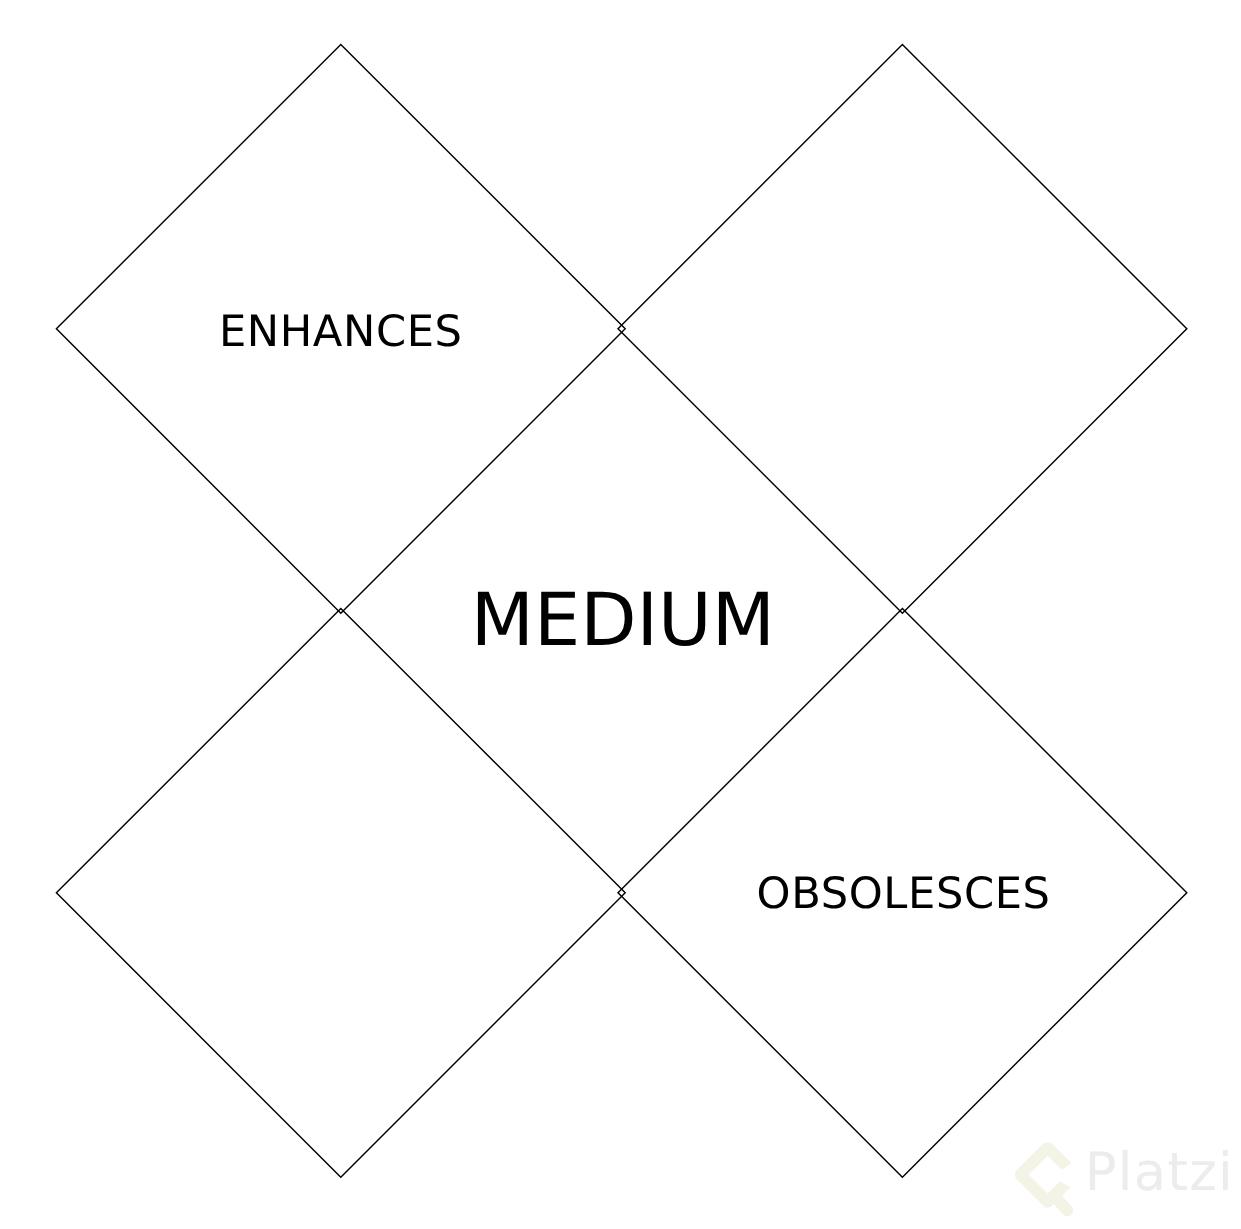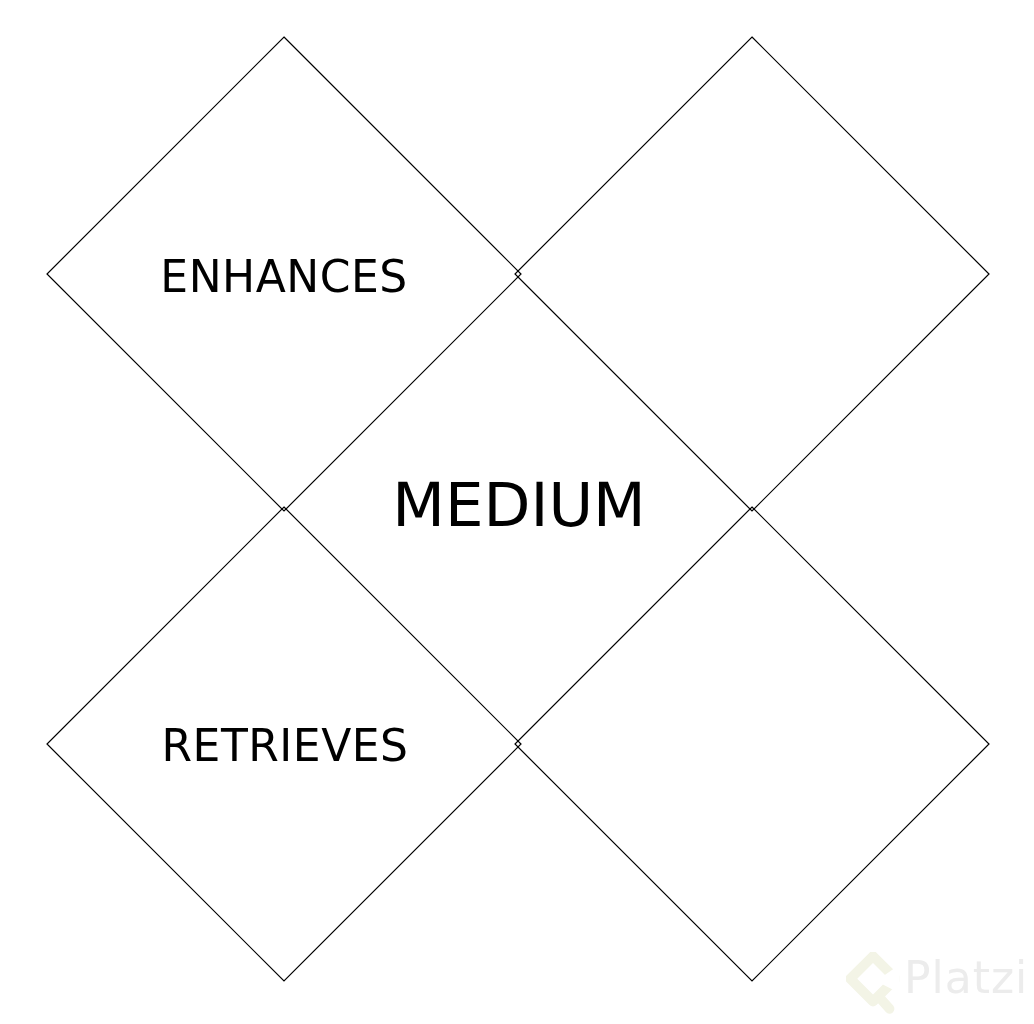--- a/index.html
+++ b/index.html
@@ -29,21 +29,21 @@
   }
   .label {
     position: absolute;
     transform: translate(-50%, -50%);
     color: #000000;
     white-space: nowrap;
     line-height: 1;
     letter-spacing: 0.5px;
   }
   .label.quad {
-    font-size: 44px;
+    font-size: 36px;
   }
   .label.center {
     font-size: 61px;
     letter-spacing: 0px;
   }
   .watermark {
     position: absolute;
     left: 846px;
     top: 952px;
     display: flex;
@@ -72,24 +72,24 @@
   <svg class="lines" viewBox="0 0 1034 1024" aria-hidden="true">
     <polygon points="284,37 521,274 284,511 47,274" stroke="#000000"></polygon>
     <polygon points="752,37 989,274 752,511 515,274" stroke="#000000"></polygon>
     <polygon points="284,507 521,744 284,981 47,744" stroke="#000000"></polygon>
     <polygon points="752,507 989,744 752,981 515,744" stroke="#000000"></polygon>
   </svg>
 
   <div class="label quad" style="left:284px; top:277px;">ENHANCES</div>
 
 
-  <div class="label quad" style="left:285px; top:746px;">RETRIEVES</div>
 
+  <div class="label quad" style="left:753px; top:746px;">OBSOLESCES</div>
 
-  <div class="label center" style="left:519px; top:504px;">MEDIUM</div>
+  <div class="label center" style="left:519px; top:517px;">MEDIUM</div>
 
   <div class="watermark">
     <svg class="logo" viewBox="0 0 52 62" aria-hidden="true">
 
       <path d="M26 4 L48 26 L26 48 L4 26 Z" fill="none" stroke-width="9.5" stroke-linejoin="round" stroke="#f3f4e6"></path>
 
       <polygon points="52,12 52,40 29,28" fill="#ffffff"></polygon>
 
       <path d="M34 46 L42 55" fill="none" stroke-width="9.5" stroke-linecap="round" stroke="#f3f4e6"></path>
     </svg>

